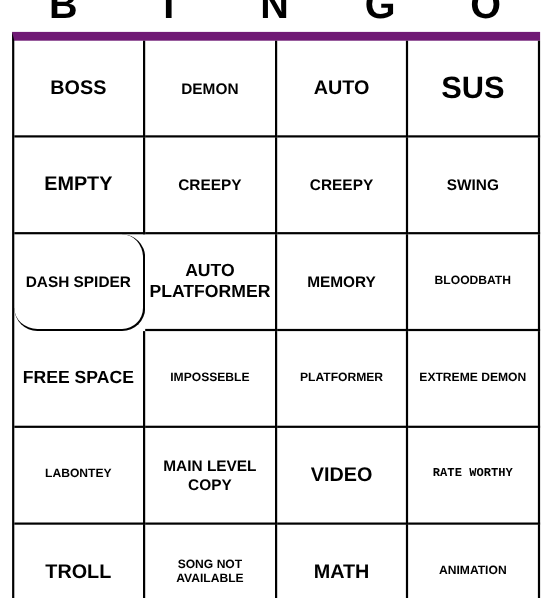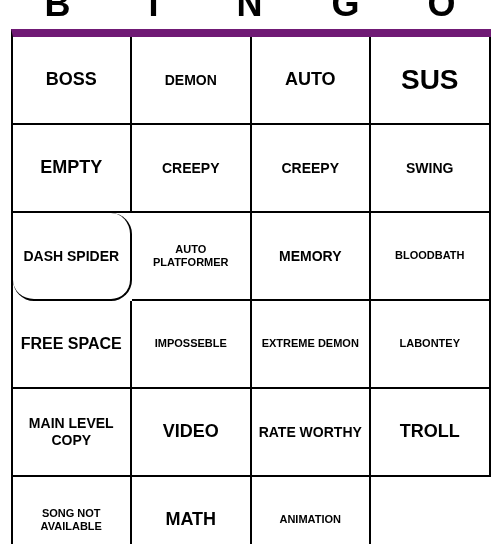--- a/index.html
+++ b/index.html
@@ -72,28 +72,29 @@
   <div class="bingo-grid" id="bingo-grid">
   <div class="bingo-cell" style="font-size: 18px;">BOSS</div>
       <div class="bingo-cell" style="font-size: 14px;">DEMON</div>
       <div class="bingo-cell" style="font-size: 18px;">AUTO</div>
       <div class="bingo-cell" style="font-size: 28px;">SUS</div>
       <div class="bingo-cell" style="font-size: 18px;">EMPTY</div>
       <div class="bingo-cell" style="font-size: 14px;">CREEPY</div>
       <div class="bingo-cell" style="font-size: 14px;">CREEPY</div>
       <div class="bingo-cell" style="font-size: 14px;">SWING</div>
       <div class="bingo-cell" style="font-size: 14px; border-radius: 21px;">DASH SPIDER</div>
-      <div class="bingo-cell" style="font-size: 11px;">AUTO PLATFORMER</div>
+      <div class="bingo-cell" style="font-size: 16px;">AUTO PLATFORMER</div>
       <div class="bingo-cell" style="font-size: 14px;">MEMORY</div>
       <div class="bingo-cell" style="font-size: 11px;">BLOODBATH</div>
       <div class="bingo-cell" style="font-size: 16px;">FREE SPACE</div>
       <div class="bingo-cell" style="font-size: 11px;">IMPOSSEBLE</div>
+      <div class="bingo-cell" style="font-size: 11px;">PLATFORMER</div>
       <div class="bingo-cell" style="font-size: 11px;">EXTREME DEMON</div>
       <div class="bingo-cell" style="font-size: 11px;">LABONTEY</div>
       <div class="bingo-cell" style="font-size: 14px;">MAIN LEVEL COPY</div>
       <div class="bingo-cell" style="font-size: 18px;">VIDEO</div>
-      <div class="bingo-cell" style="font-size: 14px;">RATE WORTHY</div>
+      <div class="bingo-cell" style="font-size: 11px; font-family: Liberation Mono, monospace;">RATE WORTHY</div>
       <div class="bingo-cell" style="font-size: 18px;">TROLL</div>
       <div class="bingo-cell" style="font-size: 11px;">SONG NOT AVAILABLE</div>
       <div class="bingo-cell" style="font-size: 18px;">MATH</div>
       <div class="bingo-cell" style="font-size: 11px;">ANIMATION</div>
     </div>
 </div>
 
 </body></html>

